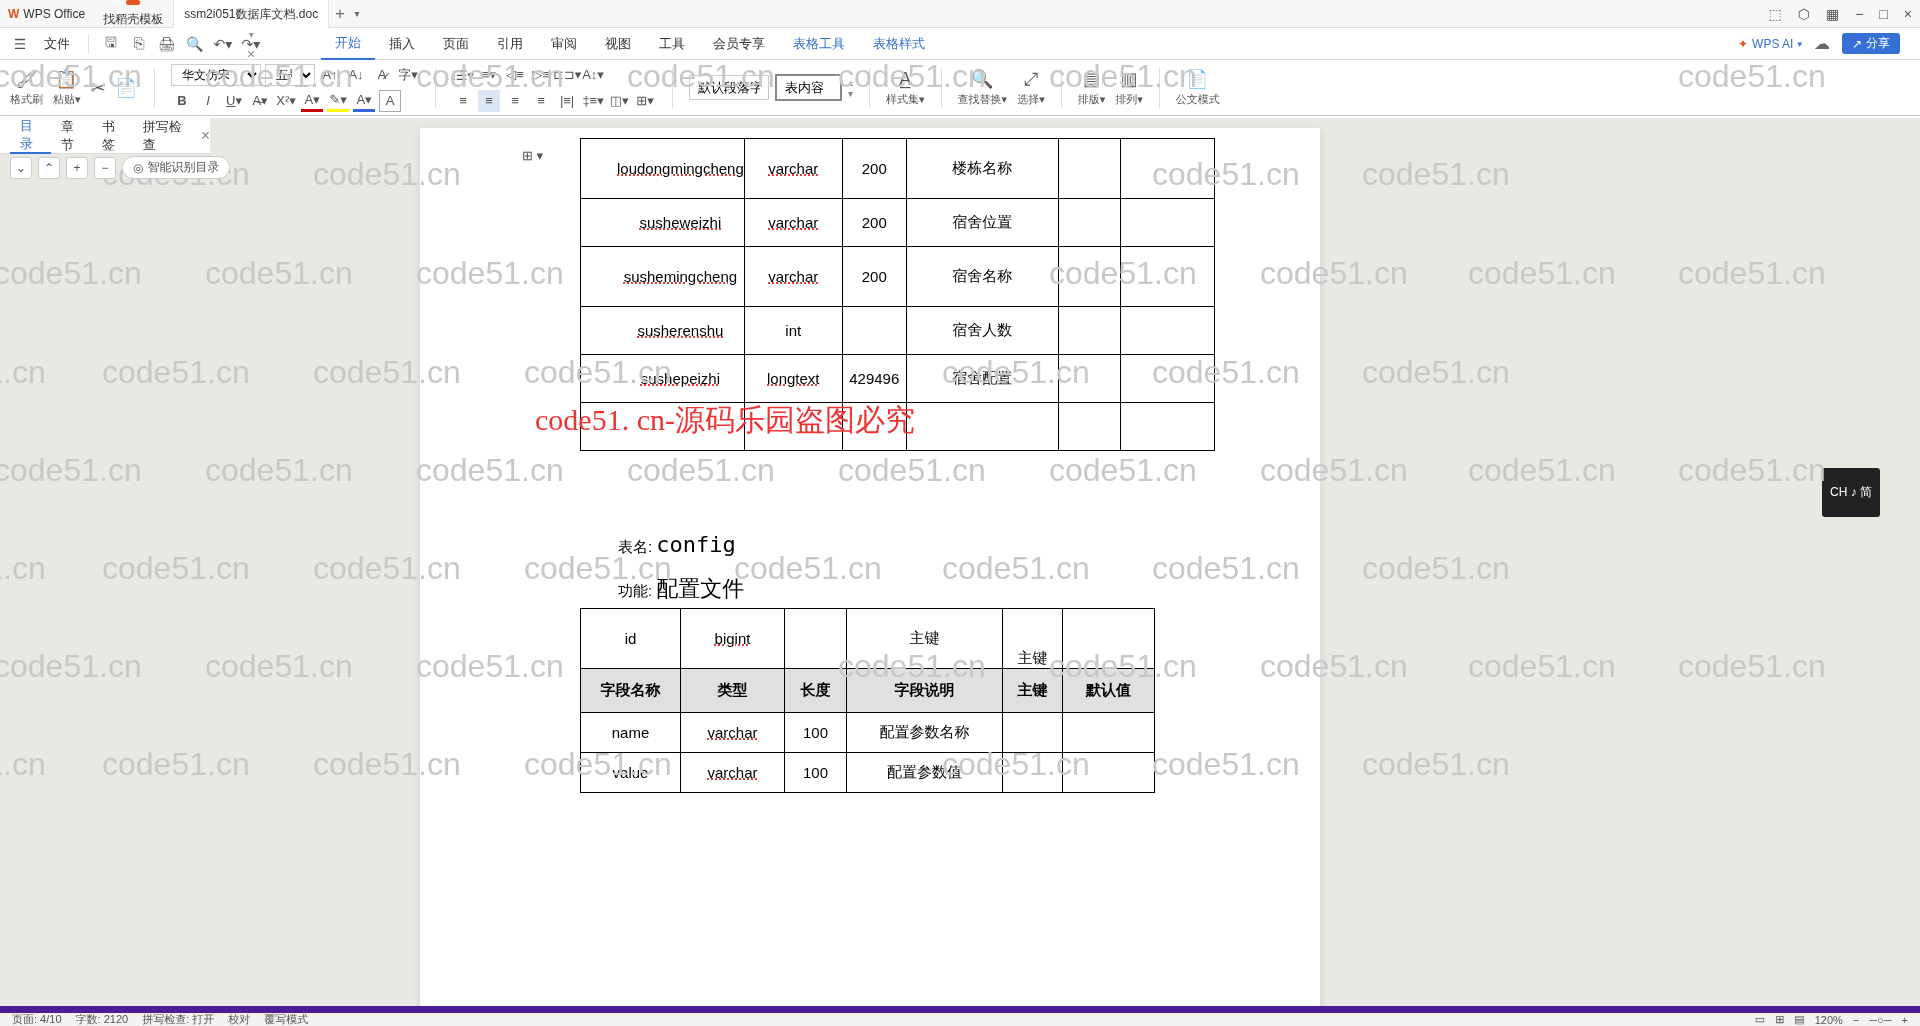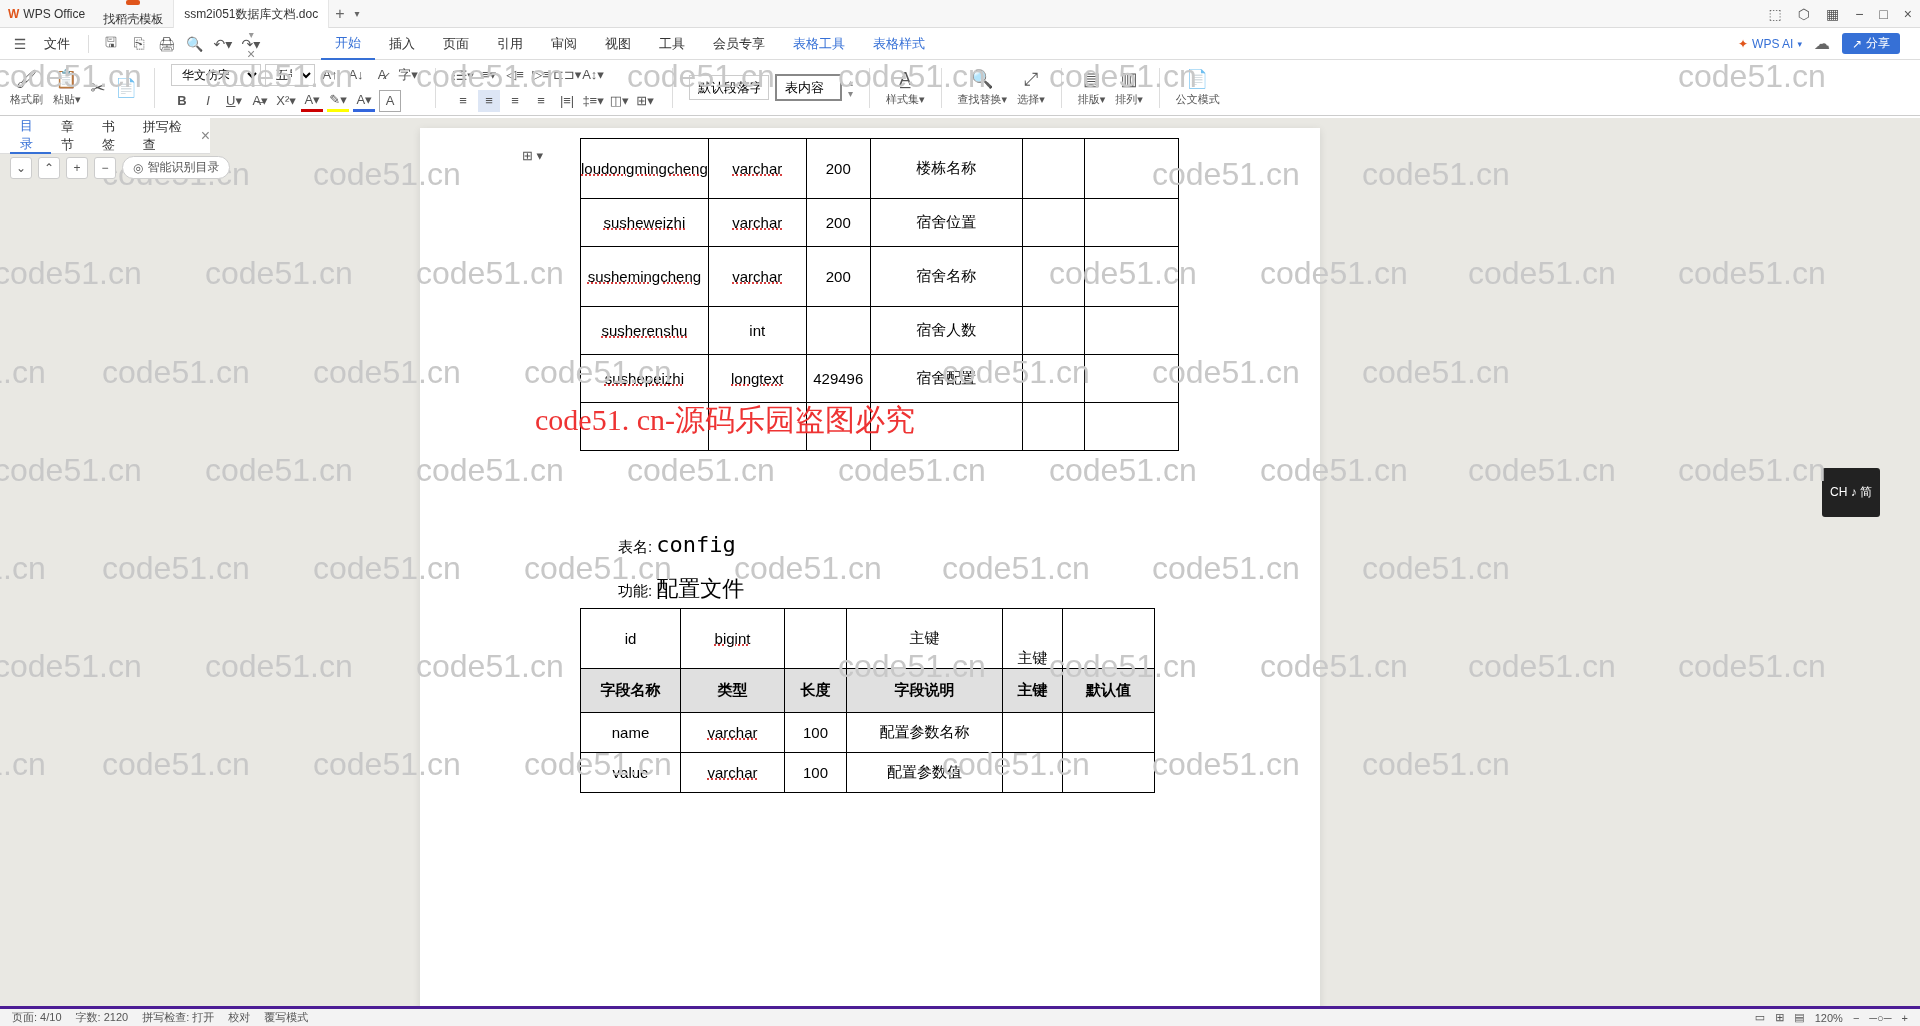--- a/index.html
+++ b/index.html
@@ -63,21 +63,21 @@
 
 
 .doc-area { position: absolute; top: 118px; left: 0; right: 0; bottom: 20px; background: #e9e8e3; overflow: hidden; }
 .page { position: absolute; left: 420px; top: 10px; width: 900px; background: #fff; box-shadow: 0 2px 8px rgba(0,0,0,0.1); min-height: 900px; }
 
 
 table.doc-table { border-collapse: collapse; font-family: "SimSun", serif; font-size: 15px; }
 table.doc-table td, table.doc-table th { border: 1px solid #000; text-align: center; vertical-align: middle; }
 .table1 { position: absolute; top: 10px; left: 160px; }
 .table1 td { height: 48px; }
-.table1 .c1 { width: 102px; } .table1 .c2 { width: 98px; } .table1 .c3 { width: 64px; } .table1 .c4 { width: 152px; } .table1 .c5 { width: 62px; } .table1 .c6 { width: 94px; }
+.table1 .c1 { width: 102px; padding-left: 36px; } .table1 .c2 { width: 98px; } .table1 .c3 { width: 64px; } .table1 .c4 { width: 152px; } .table1 .c5 { width: 62px; } .table1 .c6 { width: 94px; }
 .table2 { position: absolute; top: 480px; left: 160px; }
 .table2 th { background: #e0e0e0; height: 44px; }
 .table2 td { height: 40px; }
 .table2 .c1 { width: 100px; } .table2 .c2 { width: 104px; } .table2 .c3 { width: 62px; } .table2 .c4 { width: 156px; } .table2 .c5 { width: 60px; } .table2 .c6 { width: 92px; }
 .dashed-underline { text-decoration: underline; text-decoration-style: dotted; text-decoration-color: #c00; }
 
 
 .text-line { position: absolute; font-family: "SimSun", serif; }
 .text-line .lbl { font-size: 15px; }
 .text-line .val { font-family: "Consolas", monospace; font-size: 22px; }
@@ -85,21 +85,21 @@
 .handle-icon { position: absolute; left: 102px; top: 20px; font-size: 13px; color: #555; }
 
 
 .watermark { position: absolute; color: #c8c8c8; font-family: Arial; font-size: 32px; font-weight: 500; pointer-events: none; user-select: none; z-index: 1; }
 .wm-red { position: absolute; color: #e33; font-family: "SimSun"; font-size: 30px; font-weight: 500; z-index: 5; pointer-events: none; }
 
 
 .ime { position: absolute; right: 40px; top: 350px; background: #222; color: #fff; font-size: 12px; padding: 16px 8px; border-radius: 3px; }
 
 
-.status-bar { position: absolute; bottom: 0; left: 0; right: 0; height: 20px; background: #f3f3f3; border-top: 3px solid #4c1d95; font-size: 11px; color: #555; display: flex; align-items: center; padding: 0 12px; gap: 14px; }
+.status-bar { position: absolute; bottom: 0; left: 0; right: 0; height: 20px; background: #f3f3f3; border-top: 7px solid #4c1d95; font-size: 11px; color: #555; display: flex; align-items: center; padding: 0 12px; gap: 14px; }
 .status-bar .right { margin-left: auto; display: flex; gap: 10px; align-items: center; }
 </style>
 </head>
 <body>
 
 <div class="title-bar">
   <div class="logo">
     <span class="logo-icon">W</span>
     <span>WPS Office</span>
   </div>

